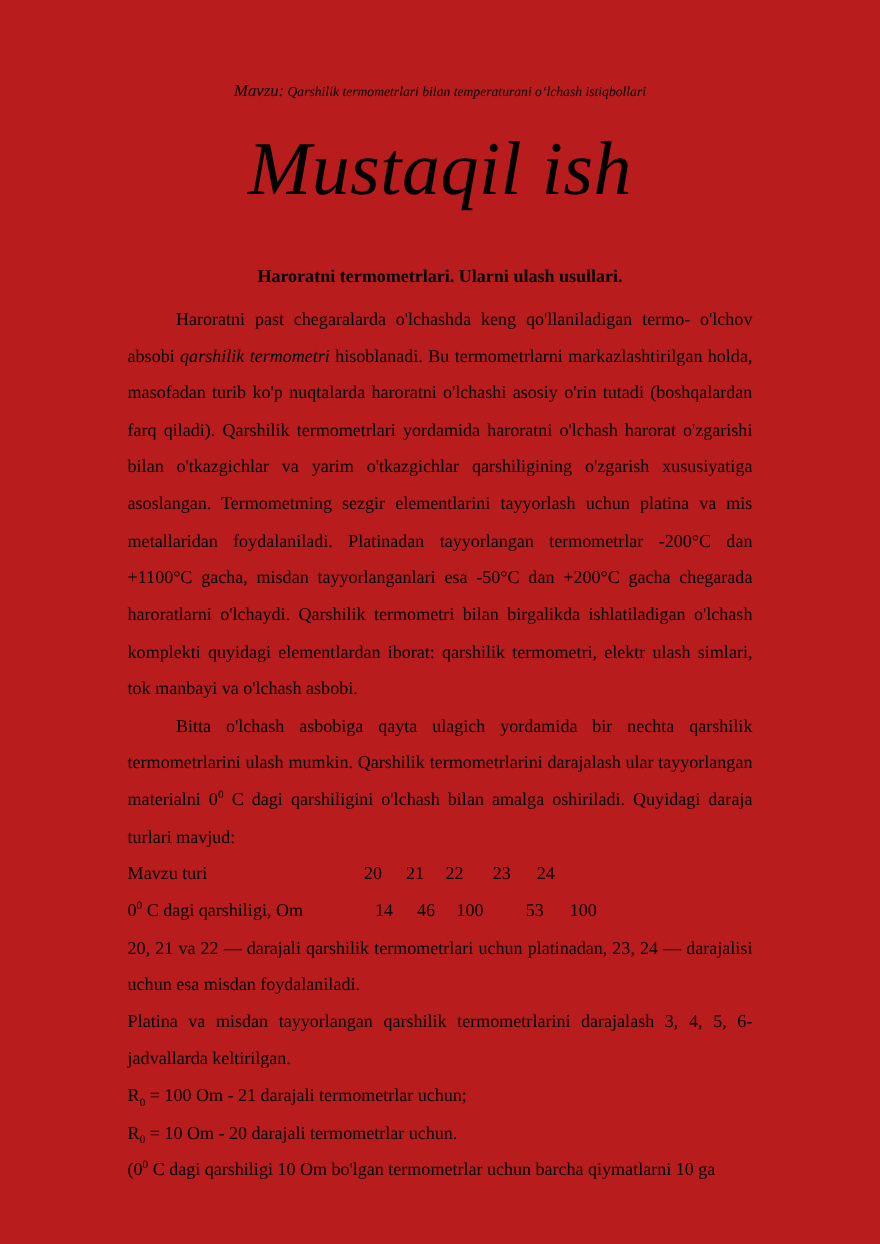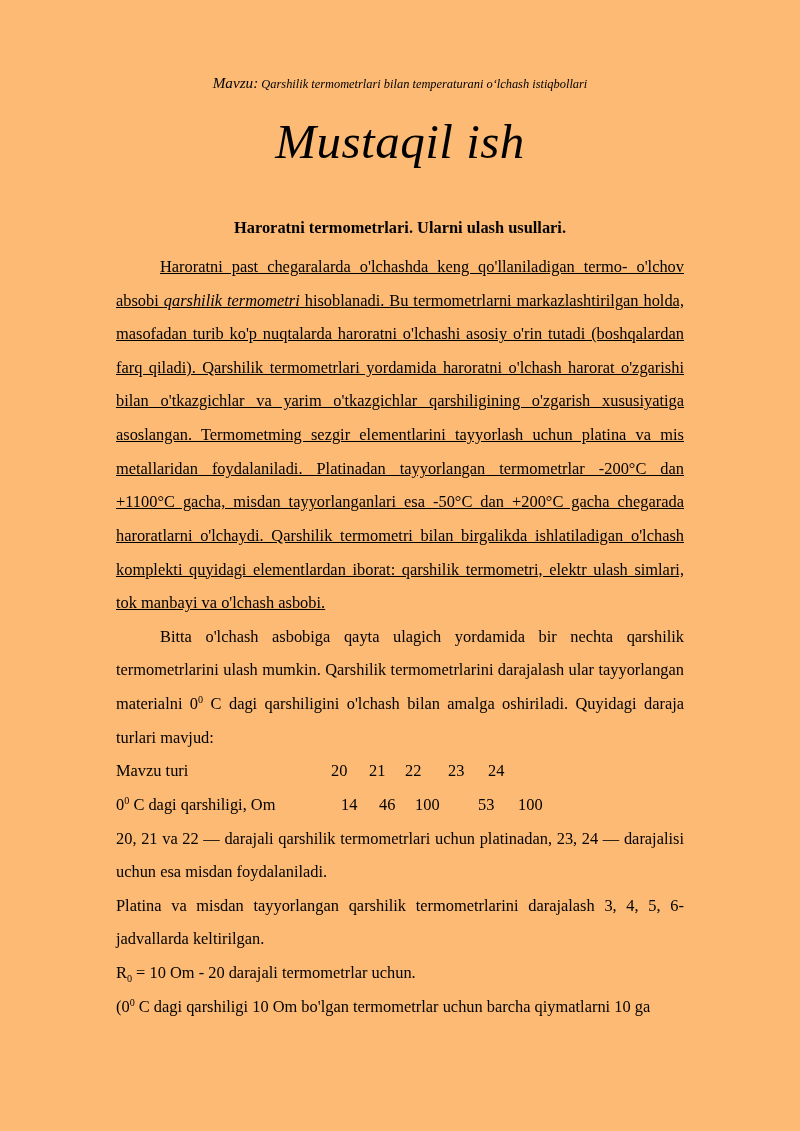--- a/index.html
+++ b/index.html
@@ -11,21 +11,21 @@
   body {
     font-family: "Liberation Serif", "DejaVu Serif", serif;
     color: #000000;
     -webkit-font-smoothing: antialiased;
   }
   .page {
     position: relative;
     width: 800px;
     height: 1131px;
     margin: 0 auto;
-    background: #fdba74;
+    background: #b91c1c;
     overflow: hidden;
     box-sizing: border-box;
   }
   .content {
     position: absolute;
     left: 116px;
     top: 0;
     width: 568px;
   }
 
@@ -47,21 +47,21 @@
     font-style: italic;
   }
 
   
   .doc-title {
     margin: 0;
     padding-top: 22px;
     text-align: center;
     font-style: italic;
     font-weight: normal;
-    font-size: 49px;
+    font-size: 69px;
     line-height: 1.15;
     letter-spacing: 0.5px;
   }
 
   
   .section-heading {
     margin: 0;
     padding-top: 46px;
     text-align: center;
     font-weight: bold;
@@ -72,21 +72,20 @@
   
   p.body {
     margin: 0;
     font-size: 16.4px;
     line-height: 2.05;
     text-align: justify;
     text-justify: inter-word;
   }
   p.body.first {
     padding-top: 12px;
-    text-decoration: underline;
   }
   p.indent {
     text-indent: 44px;
   }
   p.tight {
     text-align: left;
   }
   .ital {
     font-style: italic;
   }
@@ -149,19 +148,20 @@
     </div>
 
     <div class="table-row row-res">
       <span class="rowlabel"><span>0</span><sup>0</sup><span> C dagi qarshiligi, Om</span></span><span class="cell c0">14</span><span class="cell c1">46</span><span class="cell c2">100</span><span class="cell c3">53</span><span class="cell c4">100</span>
     </div>
 
     <p class="body">20, 21 va 22 — darajali qarshilik termometrlari uchun platinadan, 23, 24 — darajalisi uchun esa misdan foydalaniladi.</p>
 
     <p class="body">Platina va misdan tayyorlangan qarshilik termometrlarini darajalash 3, 4, 5, 6-jadvallarda keltirilgan.</p>
 
+    <p class="body tight"><span>R</span><sub>0</sub><span> = 100 Om - 21 darajali termometrlar uchun;</span></p>
 
     <p class="body tight"><span>R</span><sub>0</sub><span> = 10 Om - 20 darajali termometrlar uchun.</span></p>
 
     <p class="body tight"><span>(0</span><sup>0</sup><span> C dagi qarshiligi 10 Om bo'lgan termometrlar uchun barcha qiymatlarni 10 ga</span></p>
 
   </div>
 </div>
 
 </body></html>

